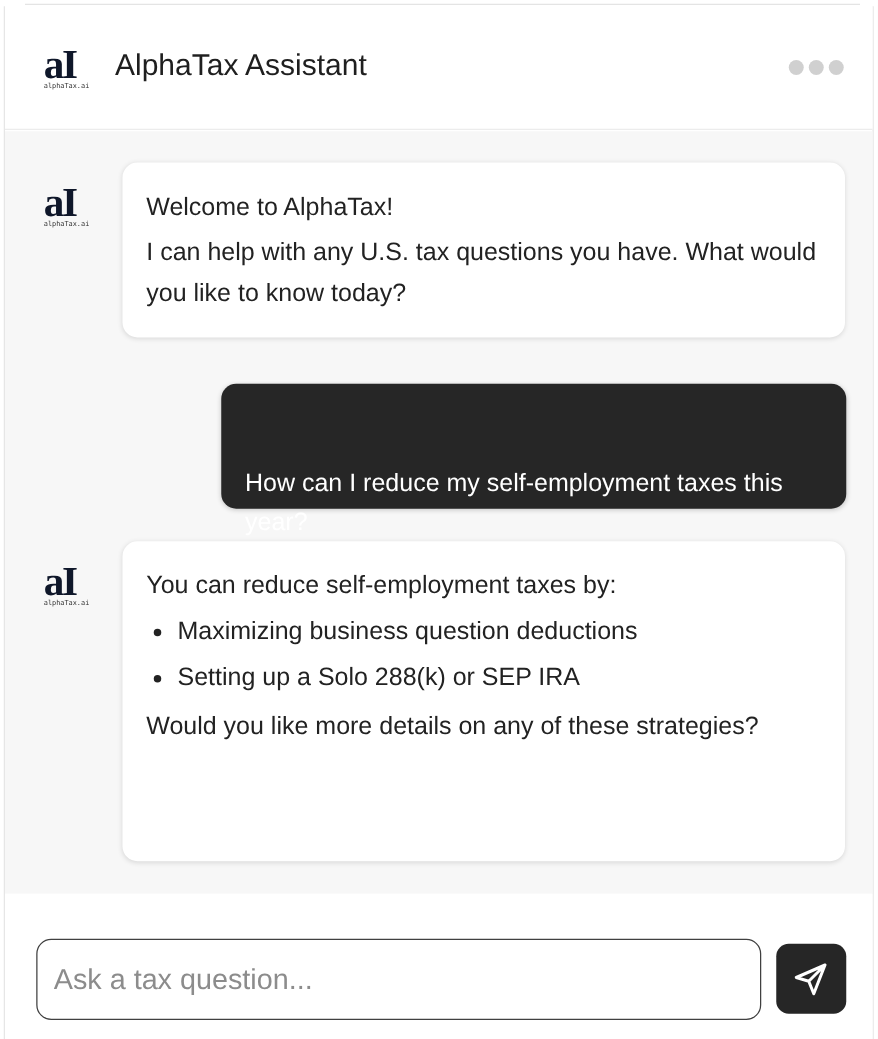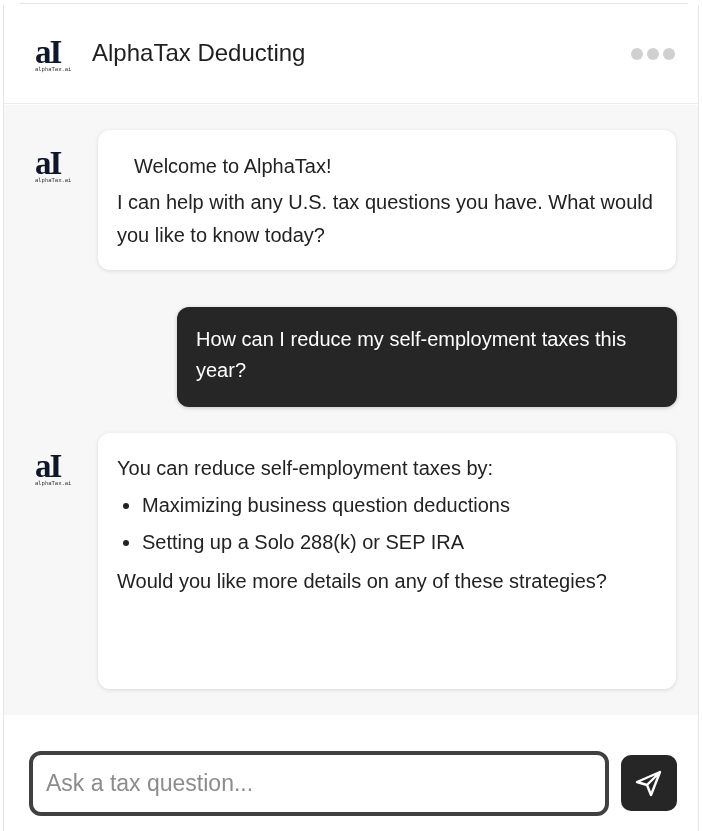--- a/index.html
+++ b/index.html
@@ -73,21 +73,21 @@
     .bubble ul li { position: relative; padding-left: 25px; line-height: 33px; margin-bottom: 4px; }
     .bubble ul li::before {
       content: ""; position: absolute; left: 6px; top: 14px; width: 6px; height: 6px;
       border-radius: 50%; background: #222;
     }
     .composer {
       position: absolute; left: 0; top: 710px; width: 100%; height: 120px; background: #ffffff;
     }
     .input-box {
       position: absolute; left: 25px; top: 36px; width: 580px; height: 65px;
-      border: 4px solid #404040; border-radius: 12px; background: #fff;
+      border: 1px solid #404040; border-radius: 12px; background: #fff;
       padding: 0 13px; font-size: 23px; color: #222;
       font-family: "Liberation Sans", "DejaVu Sans", sans-serif;
       outline: none;
     }
     .input-box::placeholder { color: #8c8c8c; }
     .send-btn {
       position: absolute; left: 617px; top: 40px; width: 56px; height: 56px;
       border-radius: 10px; background: #262626; border: none; cursor: pointer;
       display: flex; align-items: center; justify-content: center;
     }
@@ -98,41 +98,41 @@
 <div class="top-strip">
     <div class="line"></div>
   </div>
 
 <div class="panel">
   <div class="header">
     <div class="logo">
       <span class="mark">aI</span>
       <span class="sub">alphaTax.ai</span>
     </div>
-    <div class="header-title">AlphaTax Deducting</div>
+    <div class="header-title">AlphaTax Assistant</div>
     <div class="more-dots">
       <span></span>
       <span></span>
       <span></span>
     </div>
   </div>
 
   <div class="messages">
 
     <div class="logo msg-avatar" style="left:31px; top:43px;">
       <span class="mark">aI</span>
       <span class="sub">alphaTax.ai</span>
     </div>
     <div class="bubble" style="left:94px; top:25px; width:578px; height:140px; padding:20px 19px;">
-      <p style="margin-bottom:3px;margin-left:17px;">Welcome to AlphaTax!</p>
+      <p style="margin-bottom:3px;">Welcome to AlphaTax!</p>
       <p>I can help with any U.S. tax questions you have. What would you like to know today?</p>
     </div>
 
     <div class="bubble user" style="left:173px; top:202px; width:500px; height:100px; padding:17px 19px;">
-      <p style="line-height:31px;">How can I reduce my self-employment taxes this year?</p>
+      <p style="line-height:31px;margin-top:48px;">How can I reduce my self-employment taxes this year?</p>
     </div>
 
     <div class="logo msg-avatar" style="left:31px; top:346px;">
       <span class="mark">aI</span>
       <span class="sub">alphaTax.ai</span>
     </div>
     <div class="bubble" style="left:94px; top:328px; width:578px; height:256px; padding:19px 19px 12px 19px;">
       <p>You can reduce self-employment taxes by:</p>
       <ul>
         <li>Maximizing business question deductions</li>

